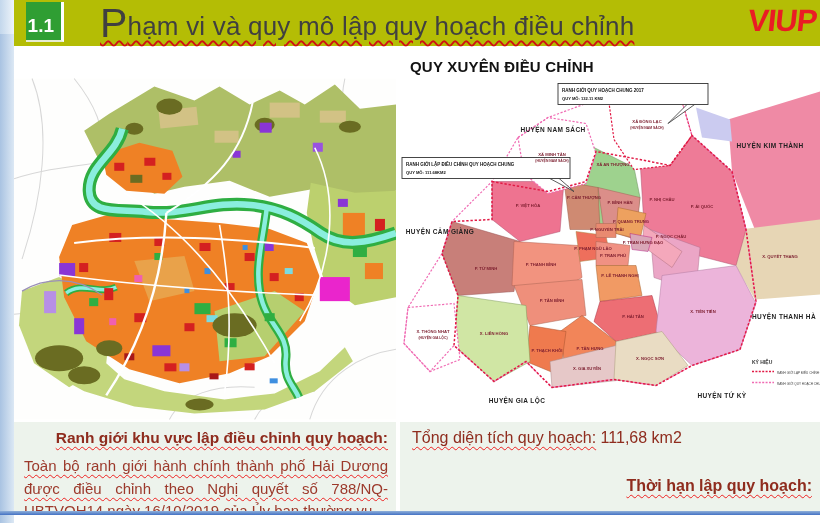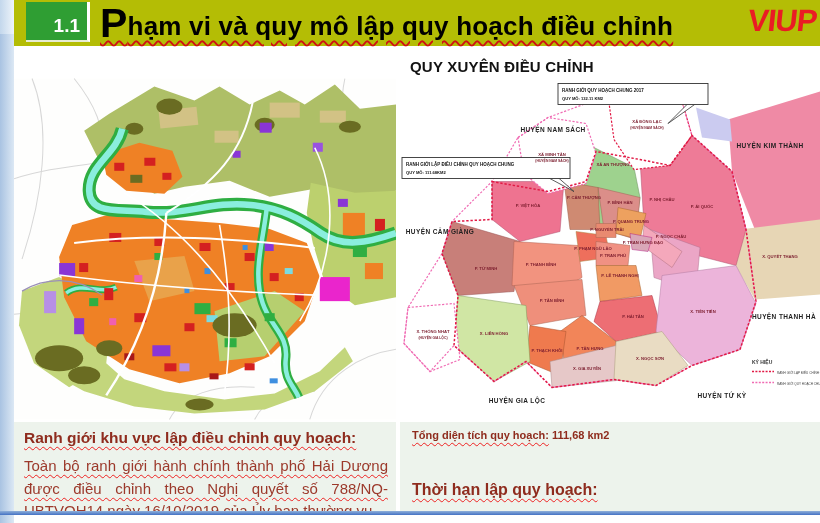--- a/index.html
+++ b/index.html
@@ -5,51 +5,51 @@
   html,body{margin:0;padding:0;background:#fff;}
   .slide{position:relative;width:820px;height:523px;overflow:hidden;background:#ffffff;
          font-family:"Liberation Sans", sans-serif;}
   
   .edge-strip{position:absolute;left:0;top:0;width:14px;height:523px;
               background:linear-gradient(90deg,#a9c3e2,#dce8f4);}
   .edge-strip .corner{position:absolute;left:0;top:0;width:14px;height:34px;
               background:linear-gradient(90deg,#c3d7ec,#eef4fa);}
   
   .header{position:absolute;left:14px;top:0;width:806px;height:46px;background:#b4bd05;}
-  .badge{position:absolute;left:12px;top:2px;width:64px;height:40px;background:#2f9e33;
+  .badge{position:absolute;left:12px;top:2px;width:38px;height:40px;background:#2f9e33;
          border-right:3px solid #ffffff;border-bottom:2px solid #e7ecd2;
          display:flex;align-items:flex-end;justify-content:flex-end;padding:2px 7px 3px 8px;
          box-sizing:border-box;}
   .badge span{color:#fff;font-weight:bold;font-size:19px;}
   .title-wrap{position:absolute;left:86px;top:0;height:46px;display:flex;align-items:center;}
-  .title-text{color:#000000;font-weight:bold;font-size:26px;letter-spacing:.2px;
+  .title-text{color:#404040;font-weight:normal;font-size:26px;letter-spacing:.2px;
         text-decoration:underline;text-decoration-style:wavy;text-decoration-color:#cf1111;
         text-decoration-thickness:2px;text-underline-offset:5px;white-space:nowrap;}
   .title-text .bigP{font-size:41px;line-height:1;vertical-align:-2px;}
   .logo{position:absolute;right:4px;top:3px;color:#ea1c24;font-weight:bold;font-size:31px;
         letter-spacing:-1px;transform:skewX(-6deg);}
   
   .panel{position:absolute;background:#ffffff;}
   .panel-left{left:14px;top:52px;width:382px;height:368px;}
   .panel-right{left:400px;top:52px;width:420px;height:368px;}
   .map-title{position:absolute;left:14px;top:6px;font-weight:bold;font-size:15px;color:#121212;
              letter-spacing:.2px;z-index:3;}
   .panel-right .map-title{left:10px;}
   .map-svg{position:absolute;left:0;top:26px;}
   
   .foot{position:absolute;top:422px;height:92px;background:#edf3ec;box-sizing:border-box;
         overflow:hidden;}
   .foot-left{left:14px;width:382px;padding:7px 8px 0 10px;}
   .foot-right{left:400px;width:420px;padding:7px 8px 0 12px;}
   .wavy{text-decoration:underline;text-decoration-style:wavy;text-decoration-color:#e22;
-        text-decoration-thickness:1px;text-underline-offset:3px;}
+        text-decoration-thickness:1px;text-underline-offset:3px;text-align:right;}
   .fl-head{color:#8f2c1e;font-weight:bold;font-size:15.5px;margin-bottom:8px;}
   .fl-body{color:#9c392b;font-size:15px;line-height:1.5;text-align:justify;}
-  .fr-line1{color:#8f2c1e;font-weight:bold;font-size:11px;}
-  .fr-line2{color:#8f2c1e;font-weight:bold;font-size:16px;margin-top:40px;}
+  .fr-line1{color:#8f2c1e;font-weight:normal;font-size:16px;}
+  .fr-line2{color:#8f2c1e;font-weight:bold;font-size:16px;margin-top:30px;}
   
   .bottom-bar{position:absolute;left:0;top:511px;width:820px;height:4px;
         background:linear-gradient(180deg,#8fb0d9,#4472c4);z-index:5;}
   svg text{font-family:"Liberation Sans", sans-serif;}
   .dlabel{font-weight:bold;fill:#1f1f1f;font-size:6.5px;letter-spacing:.4px;}
   .wlabel{font-weight:bold;fill:#7c1d2e;font-size:4.2px;}
   .wsub{font-weight:bold;fill:#7c1d2e;font-size:3.4px;}
   .co1{font-weight:bold;fill:#111;font-size:4.5px;}
   .co2{font-weight:bold;fill:#111;font-size:4.1px;}
   .lg-t{font-weight:bold;fill:#333;font-size:5px;}

